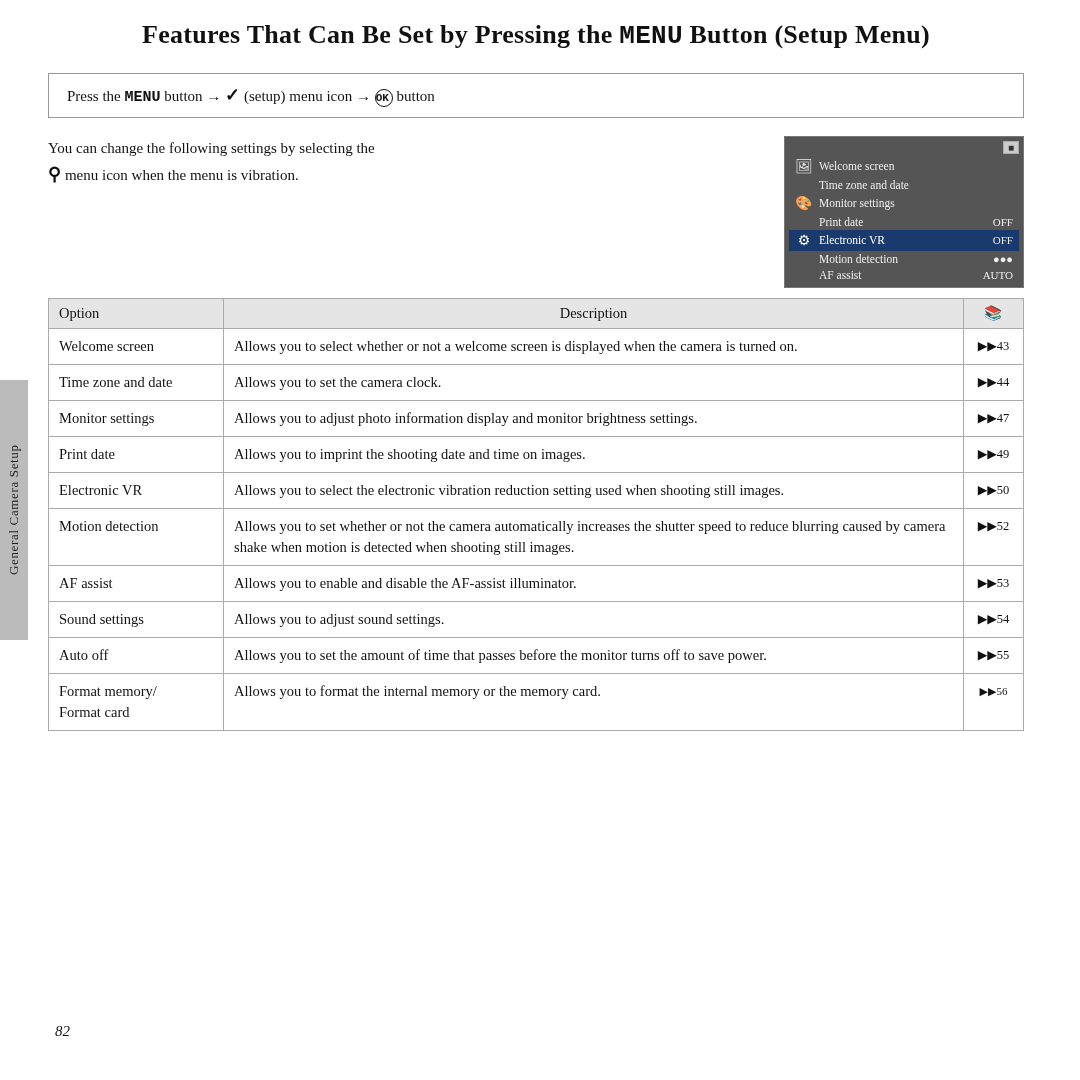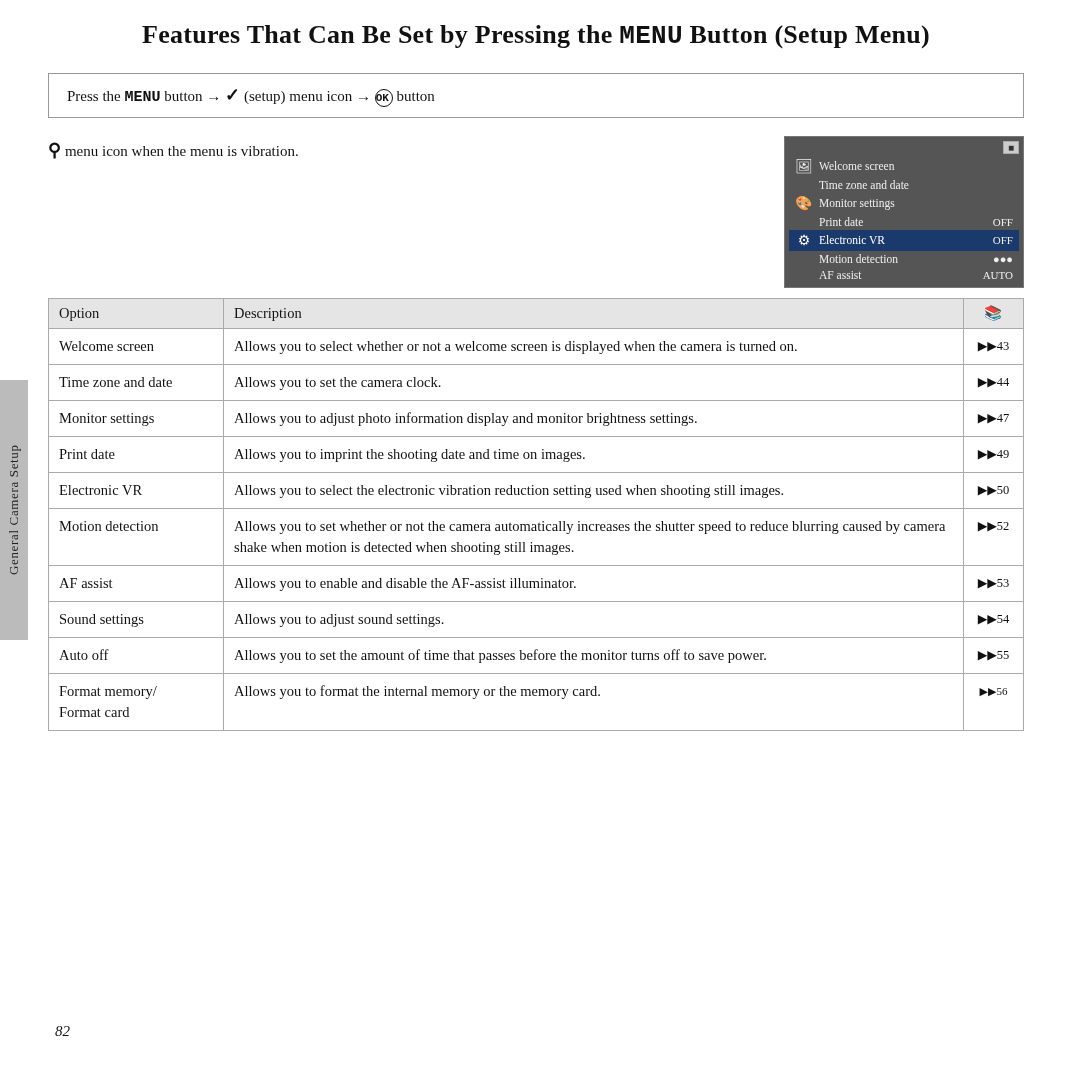--- a/index.html
+++ b/index.html
@@ -127,21 +127,21 @@
       padding: 6px 10px;
       font-weight: normal;
       background: #e5e5e5;
       text-align: center;
     }
     .main-table th.left {
       text-align: left;
       width: 175px;
     }
     .main-table th.desc {
-      text-align: left;
+      text-align: center;
     }
     .main-table td {
       border: 1px solid #aaa;
       padding: 7px 10px;
       vertical-align: top;
       line-height: 1.45;
     }
     .main-table td.option {
       width: 175px;
       font-weight: normal;
@@ -189,20 +189,21 @@
   </div>
 
   
   <div class="press-box">
     <span>Press the </span><span class="mono">MENU</span><span> button → </span><span style="font-size:18px; font-weight:bold; font-family:serif;">✓</span><span> (setup) menu icon → </span><span class="ok-circle">OK</span><span> button</span>
   </div>
 
   
   <div class="intro-area">
     <div class="intro-text">
+      <p>You can change the following settings by selecting the</p>
       <p><span style="font-size:18px; font-weight:bold;">⚲</span><span> menu icon when the menu is vibration.</span></p>
     </div>
 
     <div class="camera-screenshot">
       <div class="cam-topbar">
         <span class="cam-battery">■</span>
       </div>
       <div class="cam-row">
         <span class="cam-icon">🖼</span>
         <span class="cam-label">Welcome screen</span>

